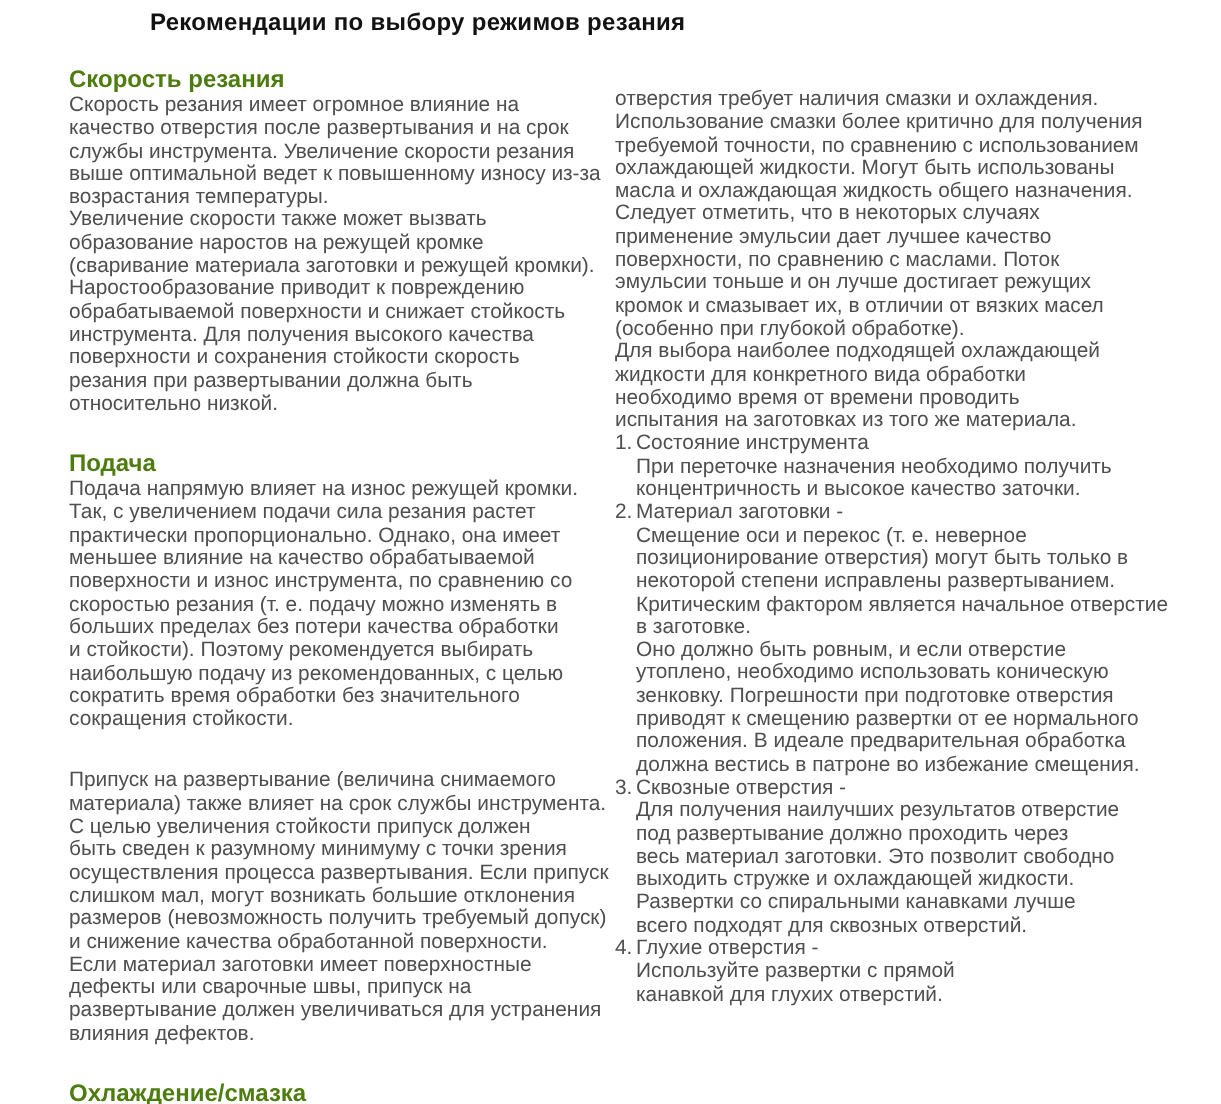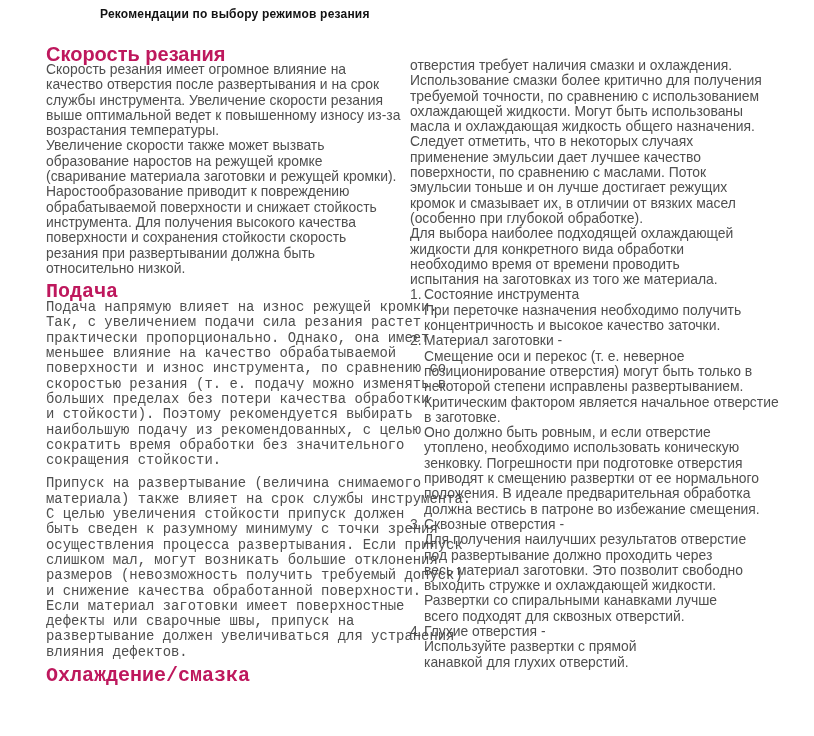--- a/index.html
+++ b/index.html
@@ -9,43 +9,43 @@
     height: 736px;
     overflow: hidden;
     font-family: "Liberation Sans", sans-serif;
     -webkit-font-smoothing: antialiased;
   }
   .title {
     position: absolute;
     left: 100px;
     top: 7px;
     margin: 0;
-    font-size: 12px;
+    font-size: 16px;
     font-weight: 700;
     color: #121212;
     letter-spacing: 0.2px;
     white-space: pre;
   }
   .col {
     position: absolute;
     top: 46px;
     font-size: 13.9px;
     line-height: 15.3px;
     color: #4f4f4f;
   }
   .col-left  { left: 46px;  width: 384px; }
   .col-right { left: 410px; width: 382px; margin-top: 12px; }
   .sec { margin: 0; }
-  .sec + .sec { margin-top: 8px; font-family: Liberation Mono, monospace; }
+  .sec + .sec { margin-top: 26px; }
   .sec-heading {
     margin: 0;
-    font-size: 20px;
+    font-size: 16px;
     font-weight: 700;
     line-height: 16px;
-    color: #be185d;
+    color: #4d7c0f;
     white-space: pre;
   }
   .body {
     margin: 0;
     white-space: pre;
   }
   .rc-heading { margin-top: 24px; }
   .conditions {
     list-style: none;
     margin: 0;

